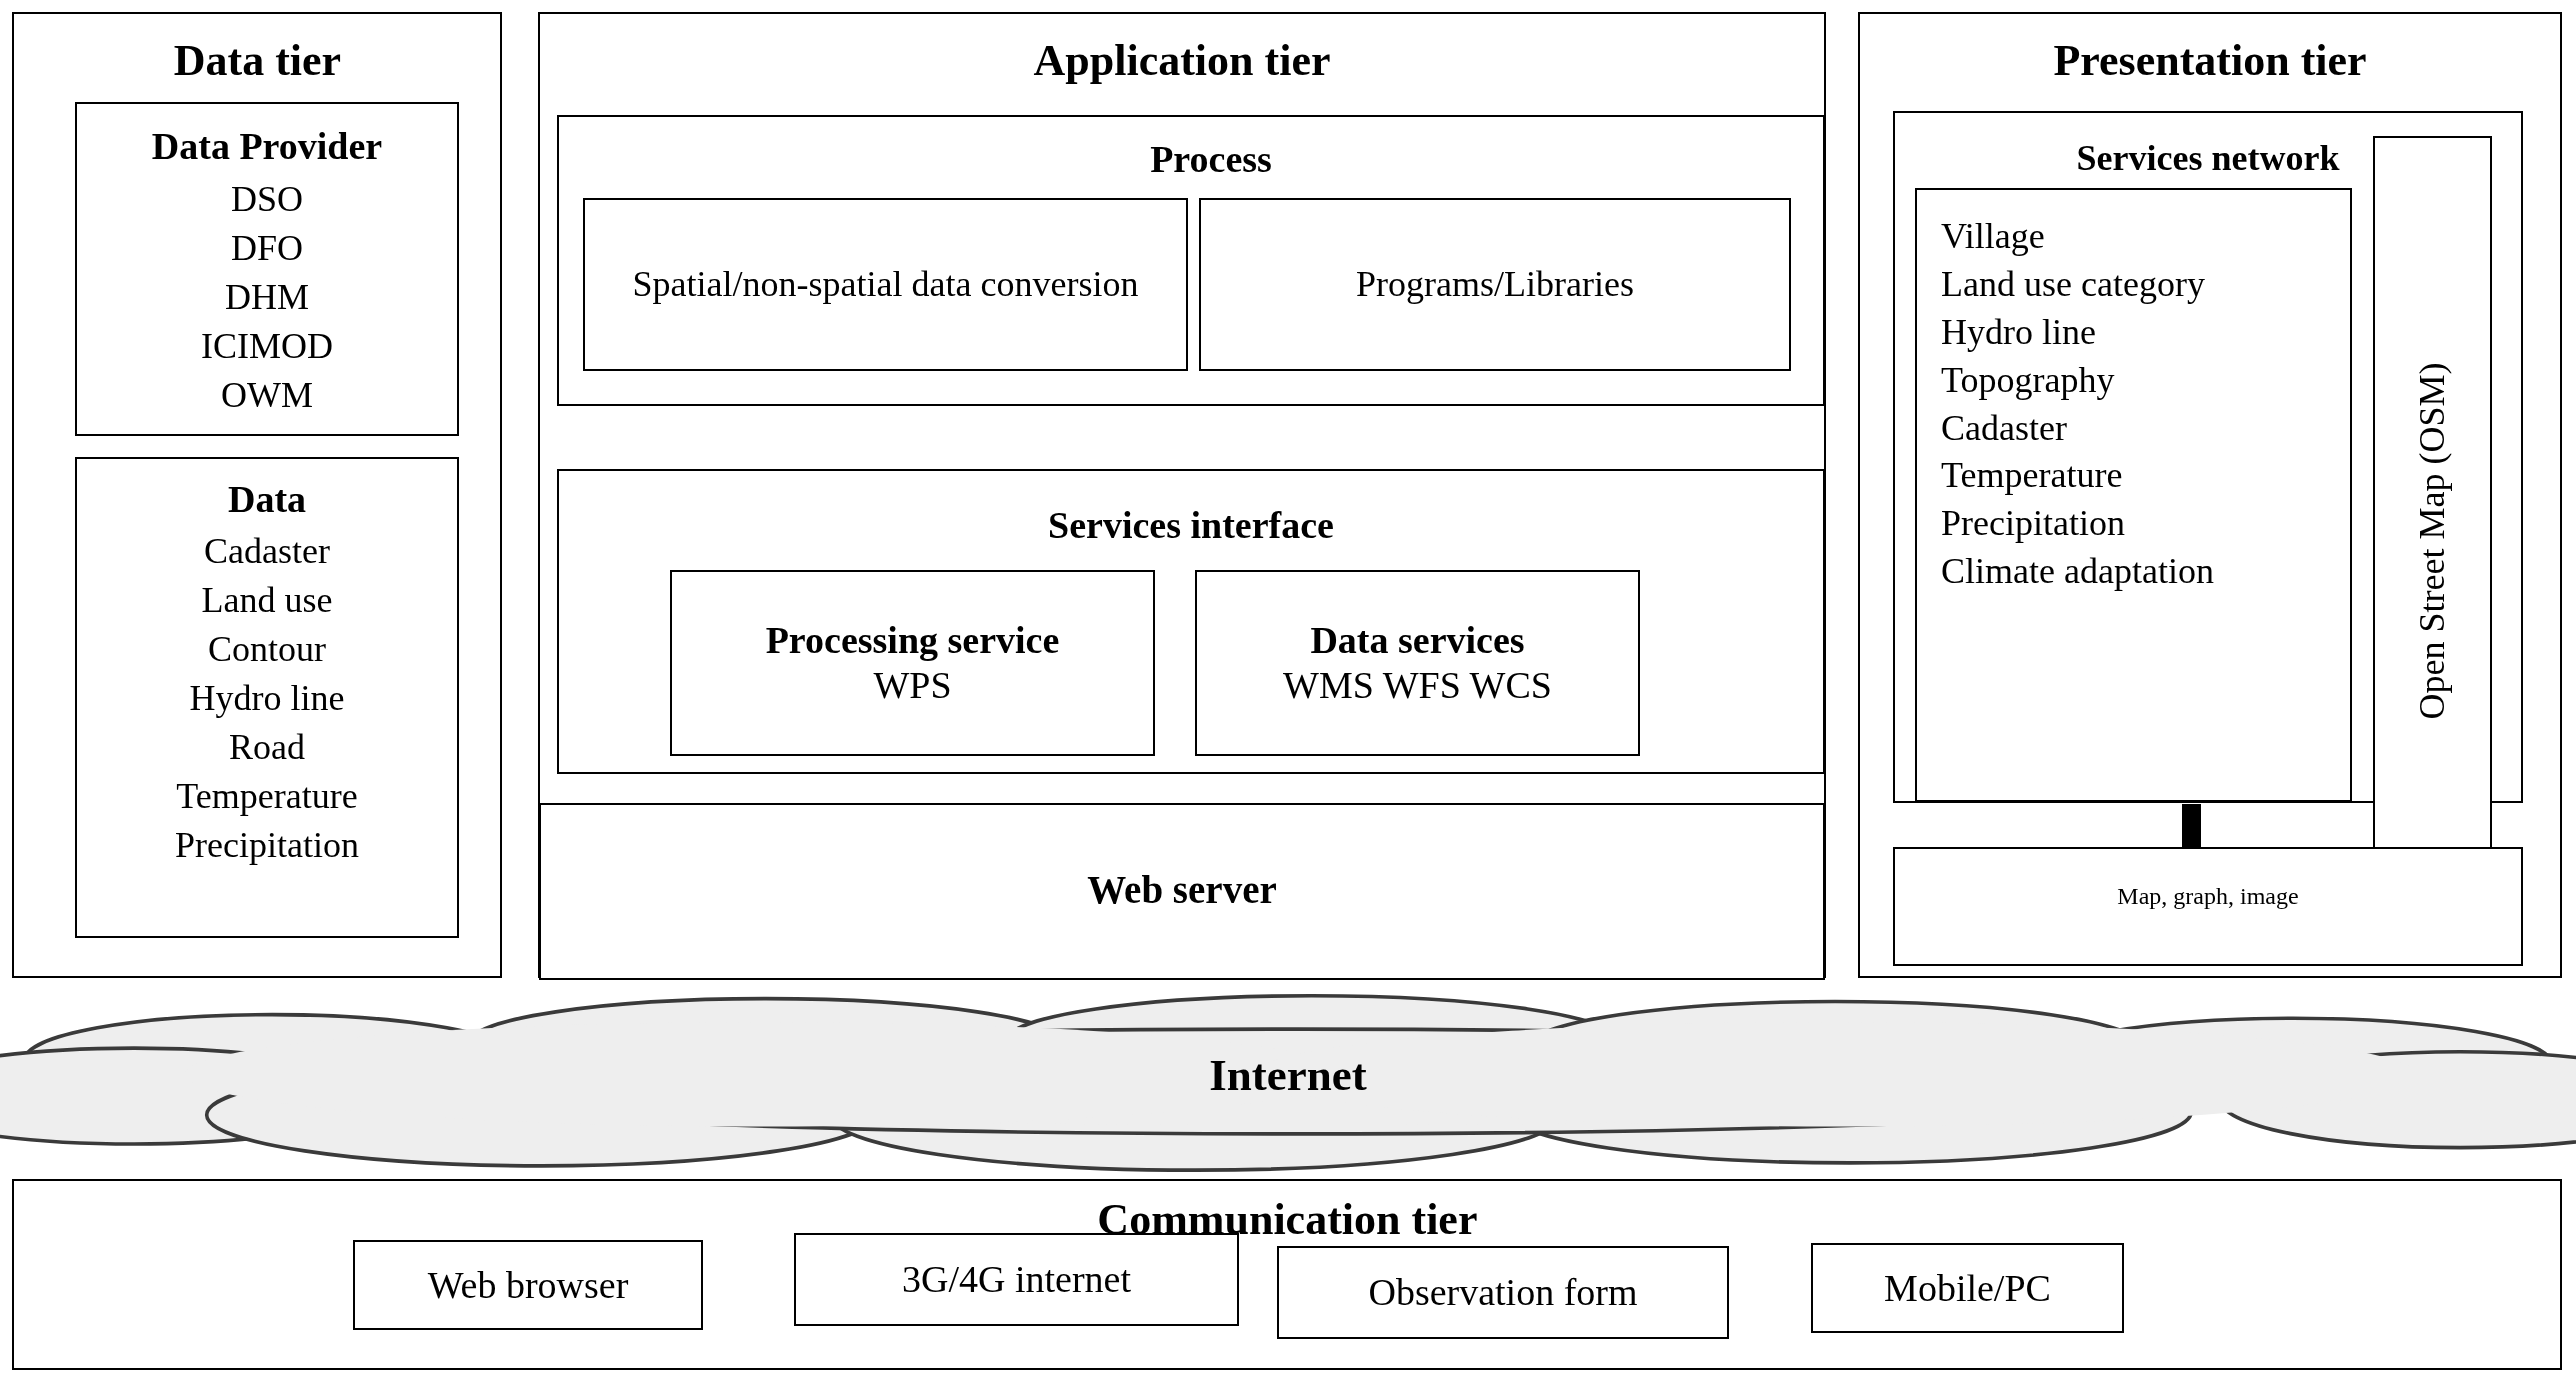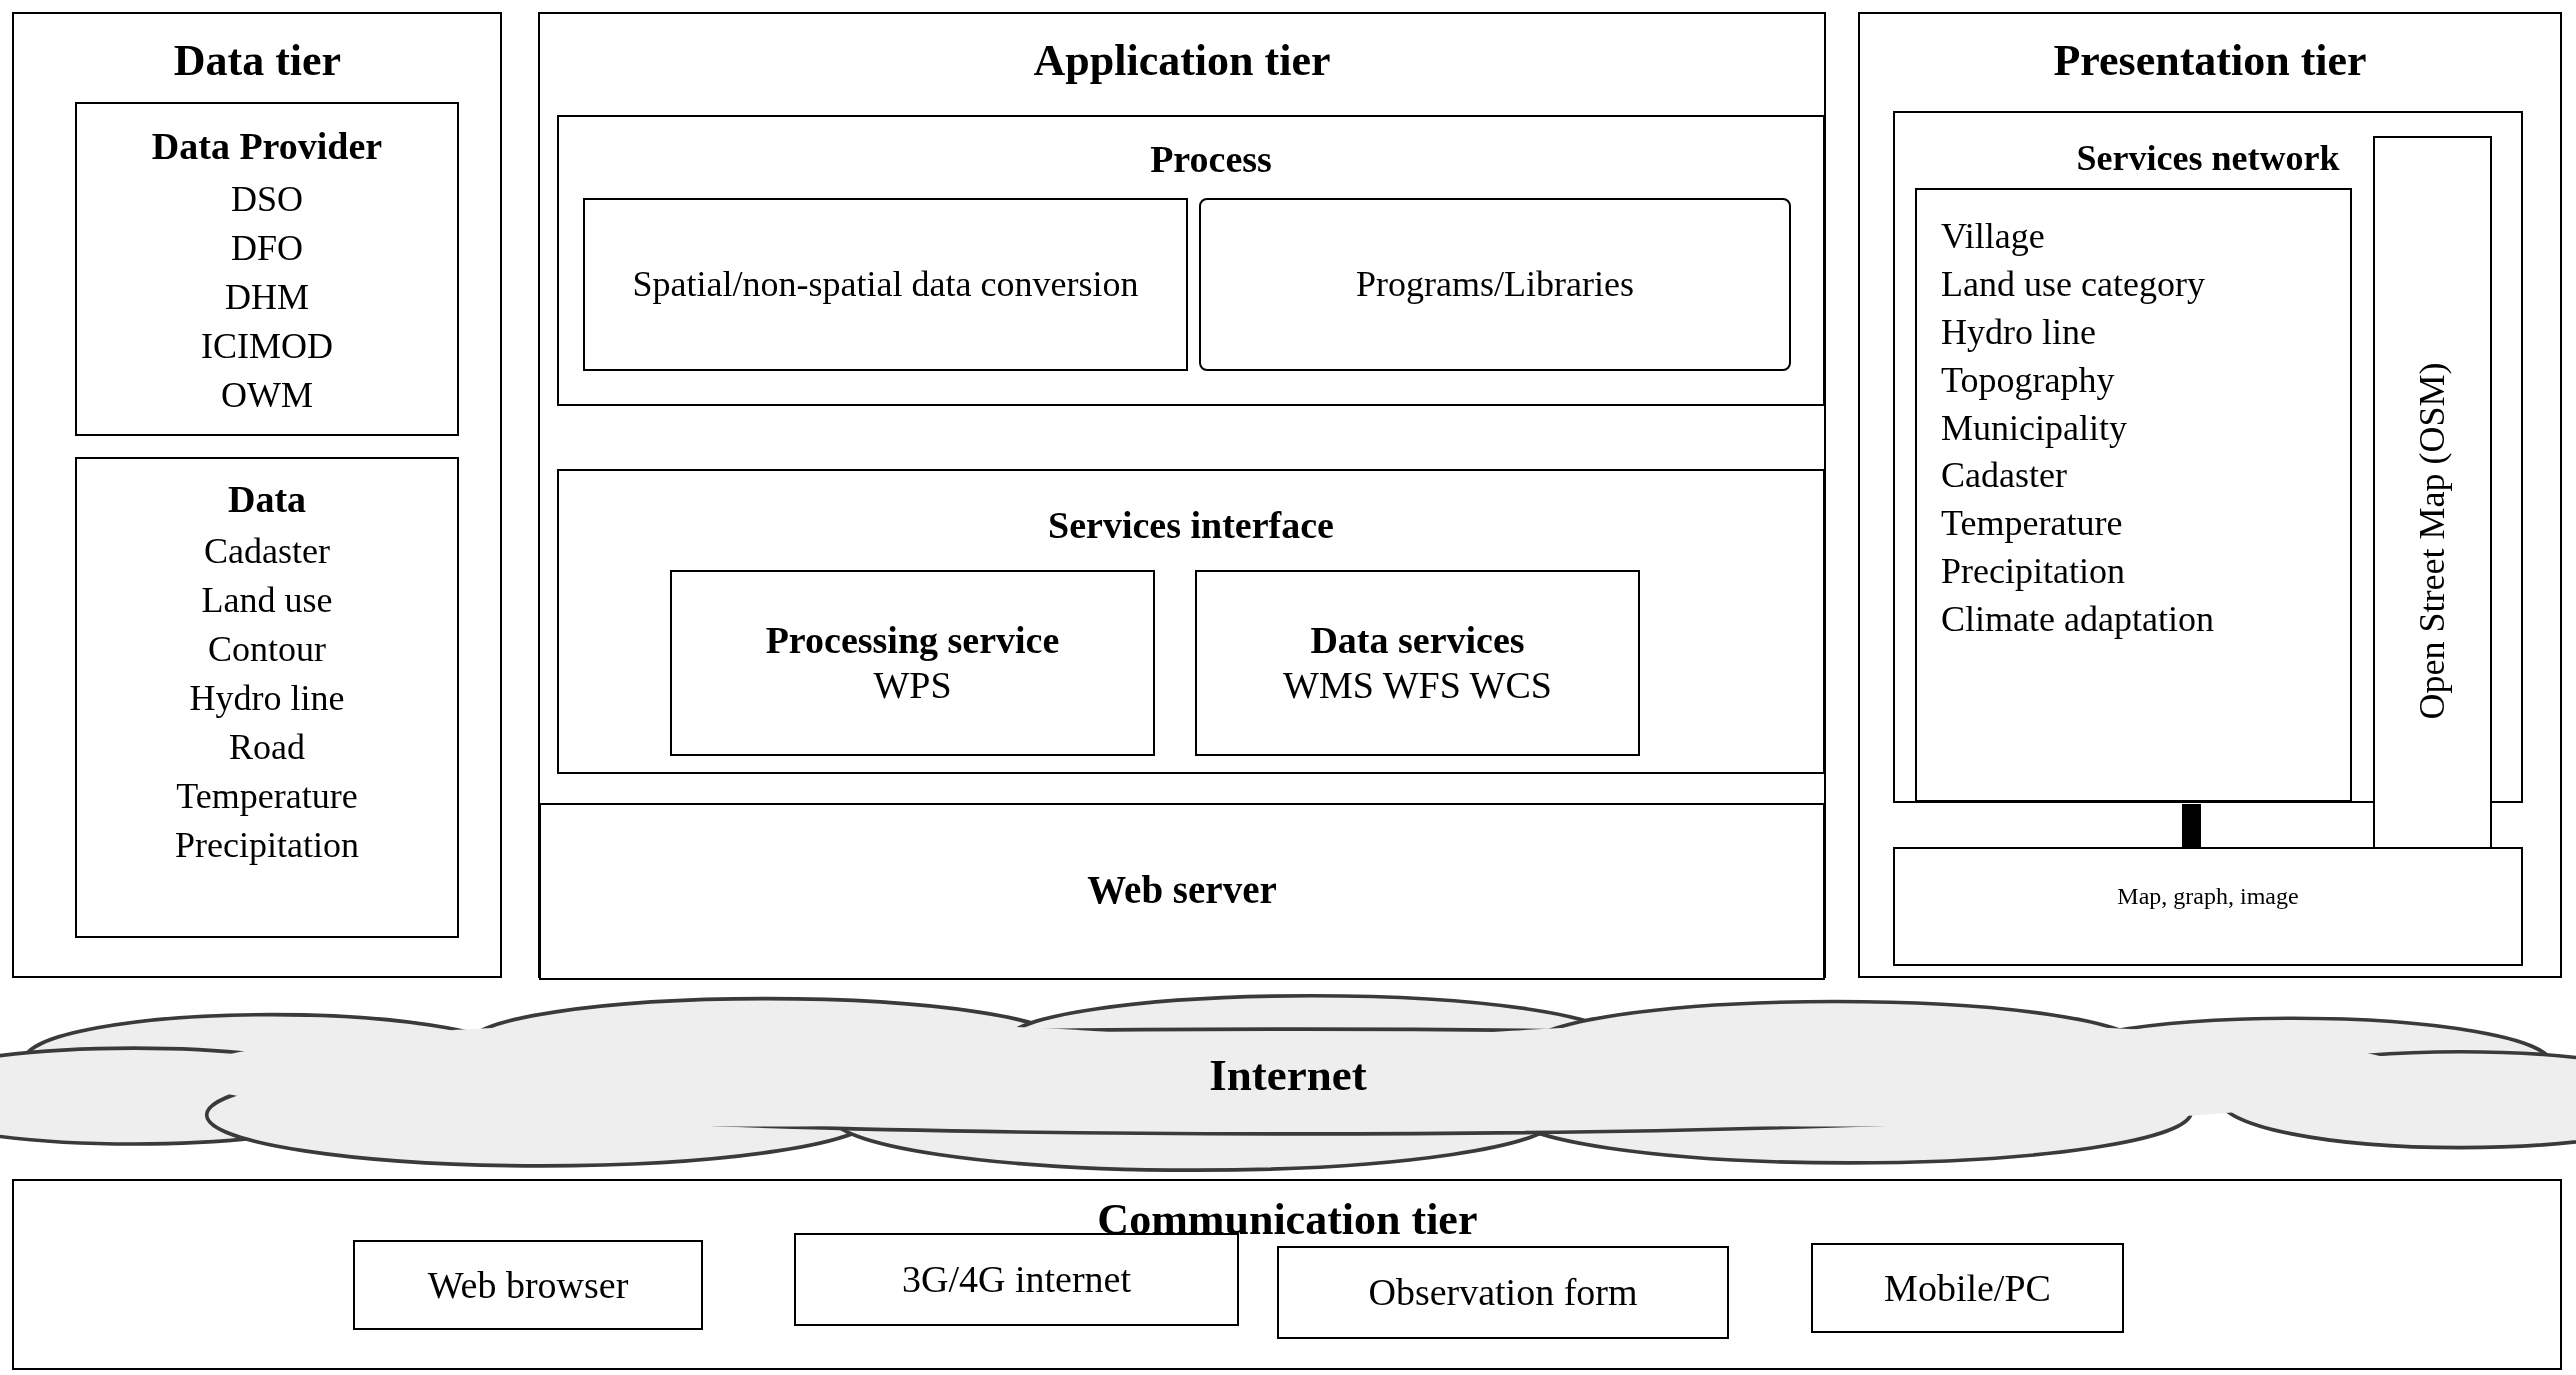--- a/index.html
+++ b/index.html
@@ -58,21 +58,21 @@
   #data-box { left: 75px; top: 457px; width: 384px; height: 481px; }
   #data-heading { left: 75px; top: 477px; width: 384px; font-size: 38px; font-weight: bold; }
   #data-list { left: 75px; top: 527px; width: 384px; font-size: 36px; line-height: 1.36; }
 
   
   #app-tier { left: 538px; top: 11.7px; width: 1288px; height: 966px; }
   #app-tier-title { left: 538px; top: 35px; width: 1288px; font-size: 44px; }
   #process-box { left: 557px; top: 115px; width: 1268px; height: 291px; }
   #process-heading { left: 557px; top: 137px; width: 1308px; font-size: 38px; font-weight: bold; }
   #proc-sub-1 { left: 583px; top: 198px; width: 605px; height: 173px; }
-  #proc-sub-2 { left: 1199px; top: 198px; width: 592px; height: 173px; border-radius: 8px; }
+  #proc-sub-2 { left: 1199px; top: 198px; width: 592px; height: 173px; }
   #proc-sub-1 .centerbox, #proc-sub-2 .centerbox { font-size: 36px; }
 
   #services-box { left: 557px; top: 469px; width: 1268px; height: 305px; }
   #services-heading { left: 557px; top: 503px; width: 1268px; font-size: 38px; font-weight: bold; }
   #svc-sub-1 { left: 670px; top: 570px; width: 485px; height: 186px; }
   #svc-sub-2 { left: 1195px; top: 570px; width: 445px; height: 186px; }
   #webserver-box { left: 539px; top: 803px; width: 1286px; height: 177px; }
   #webserver-label { left: 539px; top: 867px; width: 1286px; font-size: 39px; font-weight: bold; }
 
   
@@ -173,21 +173,20 @@
 <div class="tier-title" id="pres-tier-title">Presentation tier</div>
 
 <div class="box" id="services-layers-box"></div>
 <div class="label" id="services-layers-heading">Services network</div>
 <div class="box" id="layers-list-box"></div>
 <div class="stack left-list" id="layers-list">
   <div class="item">Village</div>
   <div class="item">Land use category</div>
   <div class="item">Hydro line</div>
   <div class="item">Topography</div>
-  <div class="item">Municipality</div>
   <div class="item">Cadaster</div>
   <div class="item">Temperature</div>
   <div class="item">Precipitation</div>
   <div class="item">Climate adaptation</div>
 </div>
 
 <div class="box" id="osm-box"></div>
 <div class="abs" id="osm-label">
   <span>Open Street Map (OSM)</span>
 </div>

